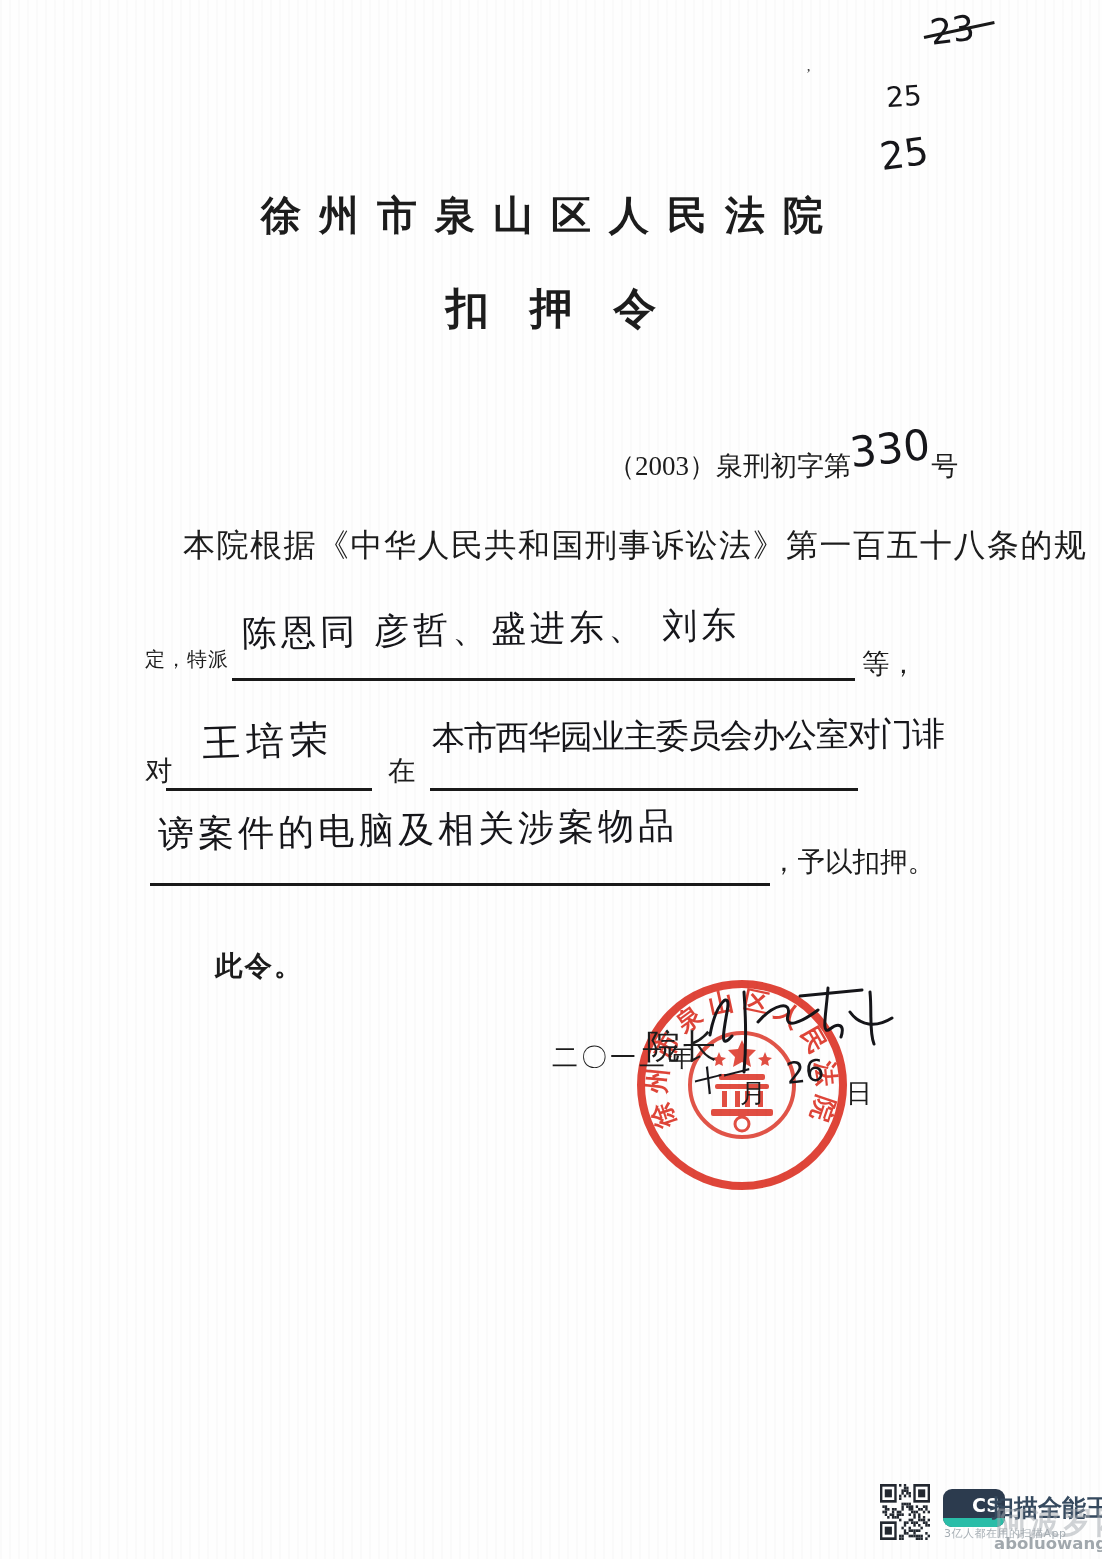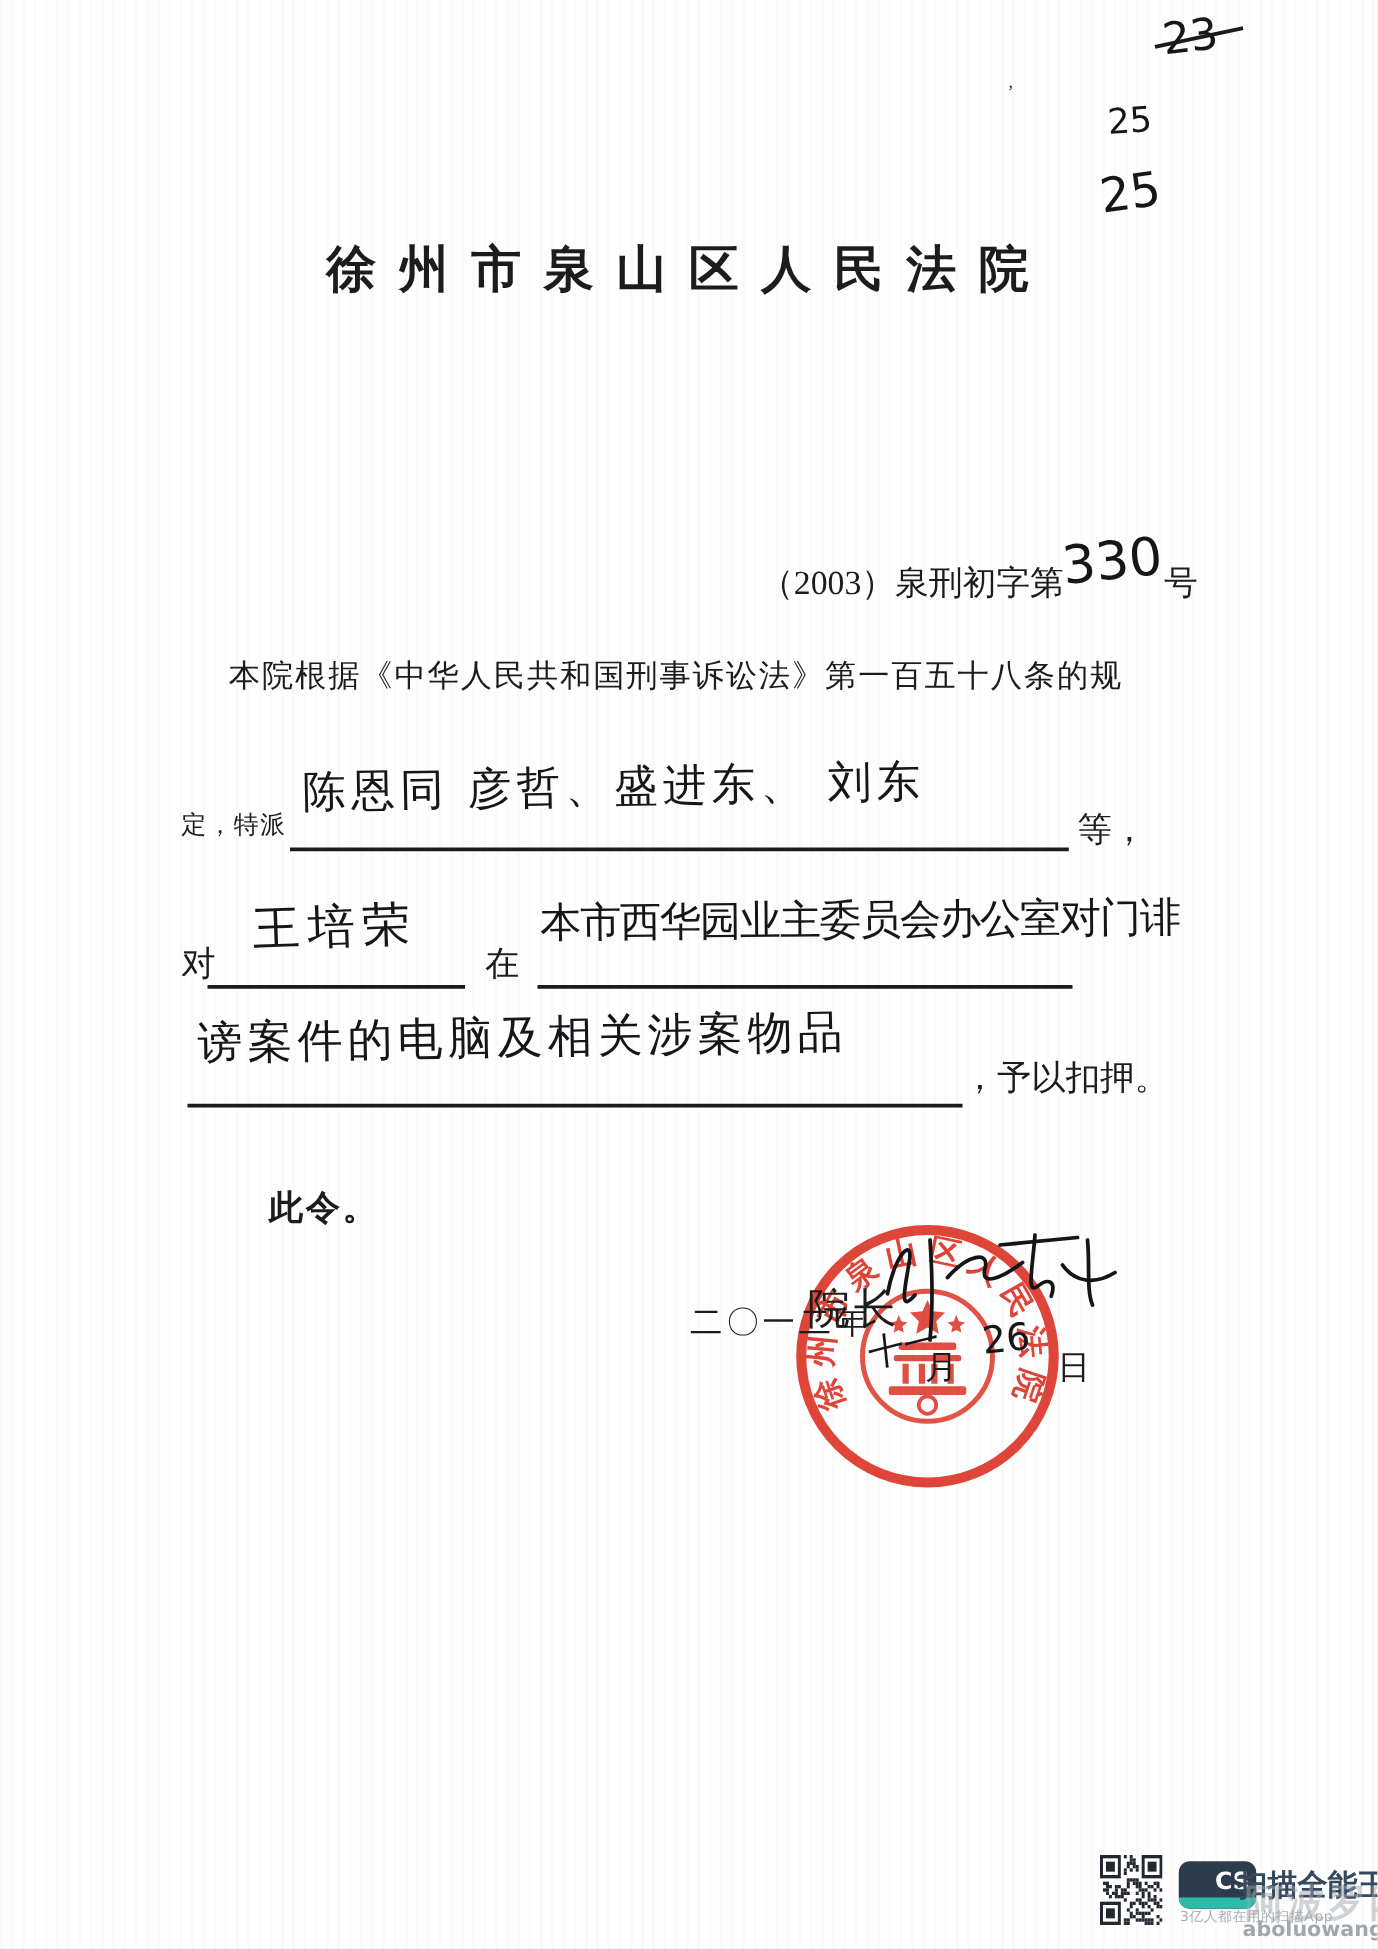--- a/index.html
+++ b/index.html
@@ -34,26 +34,27 @@
 
 <div class="page">
 
   <div class="abs hand" style="left:930px;top:10px;font-size:35px;transform:rotate(-7deg);">23</div>
   <div class="strike" style="left:924px;top:36px;width:72px;transform:rotate(-12deg);"></div>
   <div class="abs hand" style="left:886px;top:80px;font-size:28px;transform:rotate(-4deg);">25</div>
   <div class="abs hand" style="left:880px;top:132px;font-size:38px;transform:rotate(-8deg);">25</div>
   <div class="abs" style="left:806px;top:66px;font-size:15px;color:#333;">’</div>
 
   <div class="abs court-title printed" style="left:0;top:188px;">徐州市泉山区人民法院</div>
+  <div class="abs doc-title printed" style="left:0;top:280px;">扣押令</div>
 
   <div class="abs printed" style="left:608px;top:436px;font-size:27px;">
     <span>（2003）泉刑初字第</span><span class="hand" style="display:inline-block;font-size:42px;transform:rotate(-6deg) translateY(-12px);">330</span><span>号</span>
   </div>
 
-  <div class="abs printed" style="left:183px;top:524px;font-size:25px;letter-spacing:1.5px;">本院根据《中华人民共和国刑事诉讼法》第一百五十八条的规</div>
+  <div class="abs printed" style="left:183px;top:524px;font-size:32px;letter-spacing:1.5px;">本院根据《中华人民共和国刑事诉讼法》第一百五十八条的规</div>
 
   <div class="abs printed" style="left:145px;top:646px;font-size:20px;letter-spacing:1px;">定，特派</div>
   <div class="uline" style="left:232px;top:646px;width:623px;height:32px;"></div>
   <div class="abs hand" style="left:242px;top:606px;font-size:35px;letter-spacing:4px;transform:rotate(-1deg);">陈恩同  彦哲、盛进东、 刘东</div>
   <div class="abs printed" style="left:862px;top:646px;font-size:27.5px;">等，</div>
 
   <div class="abs printed" style="left:145px;top:753px;font-size:27.5px;">对</div>
   <div class="uline" style="left:166px;top:753px;width:206px;height:35px;"></div>
   <div class="abs hand" style="left:202px;top:716px;font-size:38px;letter-spacing:6px;transform:rotate(-2deg);">王培荣</div>
   <div class="abs printed" style="left:388px;top:753px;font-size:27.5px;">在</div>

